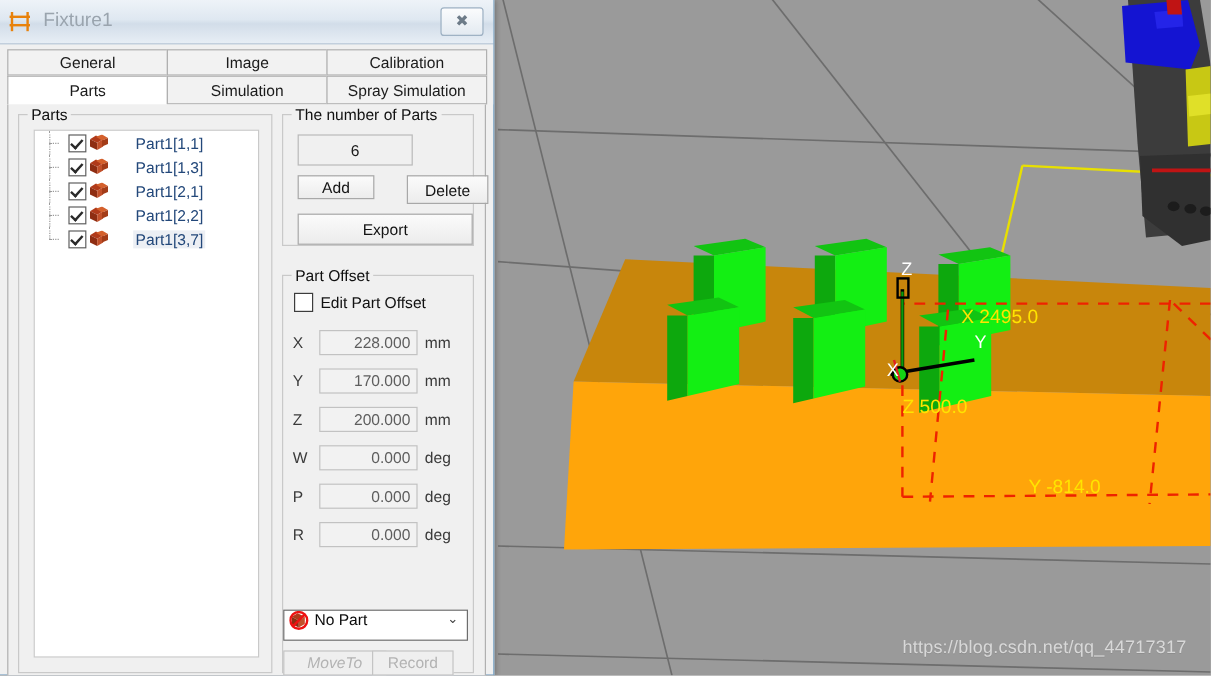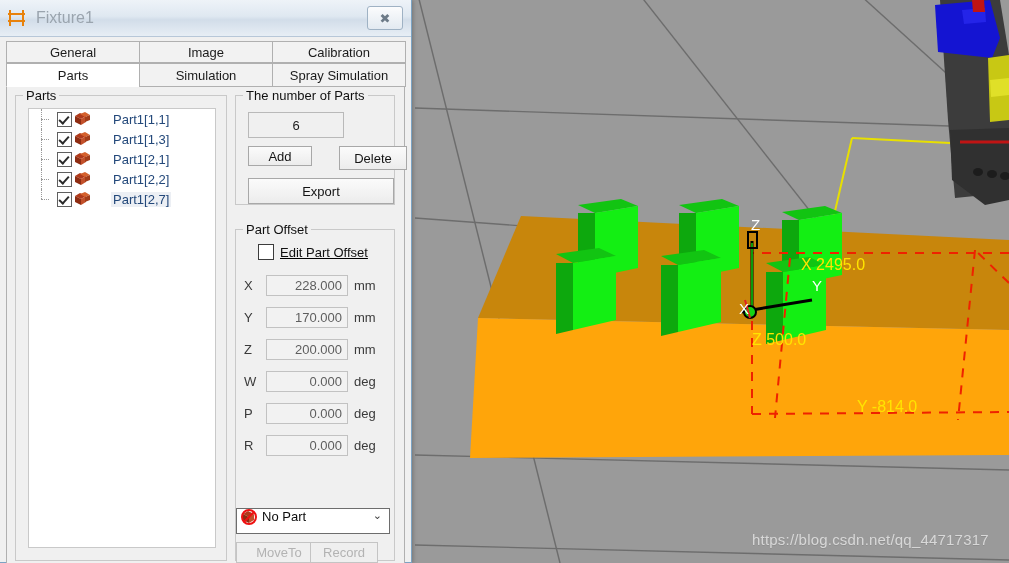--- a/index.html
+++ b/index.html
@@ -213,22 +213,22 @@
     display: flex; align-items: center; justify-content: center;
     cursor: pointer;
   }
   #btn-add { position: absolute; left: 12px; top: 50px; width: 64px; height: 20px; }
   #btn-delete { position: absolute; left: 103px; top: 50px; width: 68px; height: 24px; }
   #btn-export { position: absolute; left: 12px; top: 82px; width: 146px; height: 26px; }
 
   
   #offset-group { left: 228px; top: 142px; width: 160px; height: 332px; }
   #edit-offset-row {
-    position: absolute; left: 16px; top: 14px;
-    display: flex; align-items: flex-end; text-decoration: underline;
+    position: absolute; left: 3px; top: 14px;
+    display: flex; align-items: flex-end;
   }
   .cb-empty {
     width: 14px; height: 14px;
     border: 1px solid #3c3c3c;
     background: #fff;
     flex: 0 0 auto;
   }
   #edit-offset-row span { font-size: 13px; color: #111; margin-left: 6px; }
   .field-row {
     position: absolute; left: 4px;
@@ -270,21 +270,21 @@
     font-family: "DejaVu Sans", sans-serif;
   }
   .btn-disabled {
     background: #efefef;
     border: 1px solid #c4c4c4;
     color: #b3b3b3;
     box-sizing: border-box;
     font-size: 13px;
     display: flex; align-items: center; justify-content: center;
   }
-  #btn-moveto { position: absolute; left: 236px; top: 542px; width: 86px; height: 21px; }
+  #btn-moveto { position: absolute; left: 236px; top: 542px; width: 86px; height: 21px; font-style: italic; }
   #btn-record { position: absolute; left: 310px; top: 542px; width: 68px; height: 21px; }
 </style>
 </head>
 <body>
 
 <div id="root">
 
   <div id="viewport">
     <svg width="1009" height="563" viewBox="0 0 1009 563">
       <rect x="0" y="0" width="1009" height="563" fill="#9a9a9a"></rect>
@@ -481,21 +481,21 @@
             <span class="cb"></span>
             <span class="part-icon">
               <svg width="17" height="15" viewBox="0 0 17 15">
                   <polygon points="1,4 6,1 12,4 7,7" fill="#b03a1a"></polygon>
                   <polygon points="1,4 7,7 7,13 1,10" fill="#8e2d12"></polygon>
                   <polygon points="7,7 12,4 12,10 7,13" fill="#c2502a"></polygon>
                   <polygon points="6,2 11,0 16,3 11,5" fill="#d4602c"></polygon>
                   <polygon points="11,5 16,3 16,8 11,10" fill="#a33c18"></polygon>
                 </svg>
             </span>
-            <span class="part-label">Part1[2,7]</span>
+            <span class="part-label">Part1[3,7]</span>
           </div>
         </div>
       </div>
 
       <div class="group" id="num-group">
         <div class="legend">The number of Parts</div>
         <div id="num-field">6</div>
         <div class="btn" id="btn-add">Add</div>
         <div class="btn" id="btn-delete">Delete</div>
         <div class="btn" id="btn-export">Export</div>

